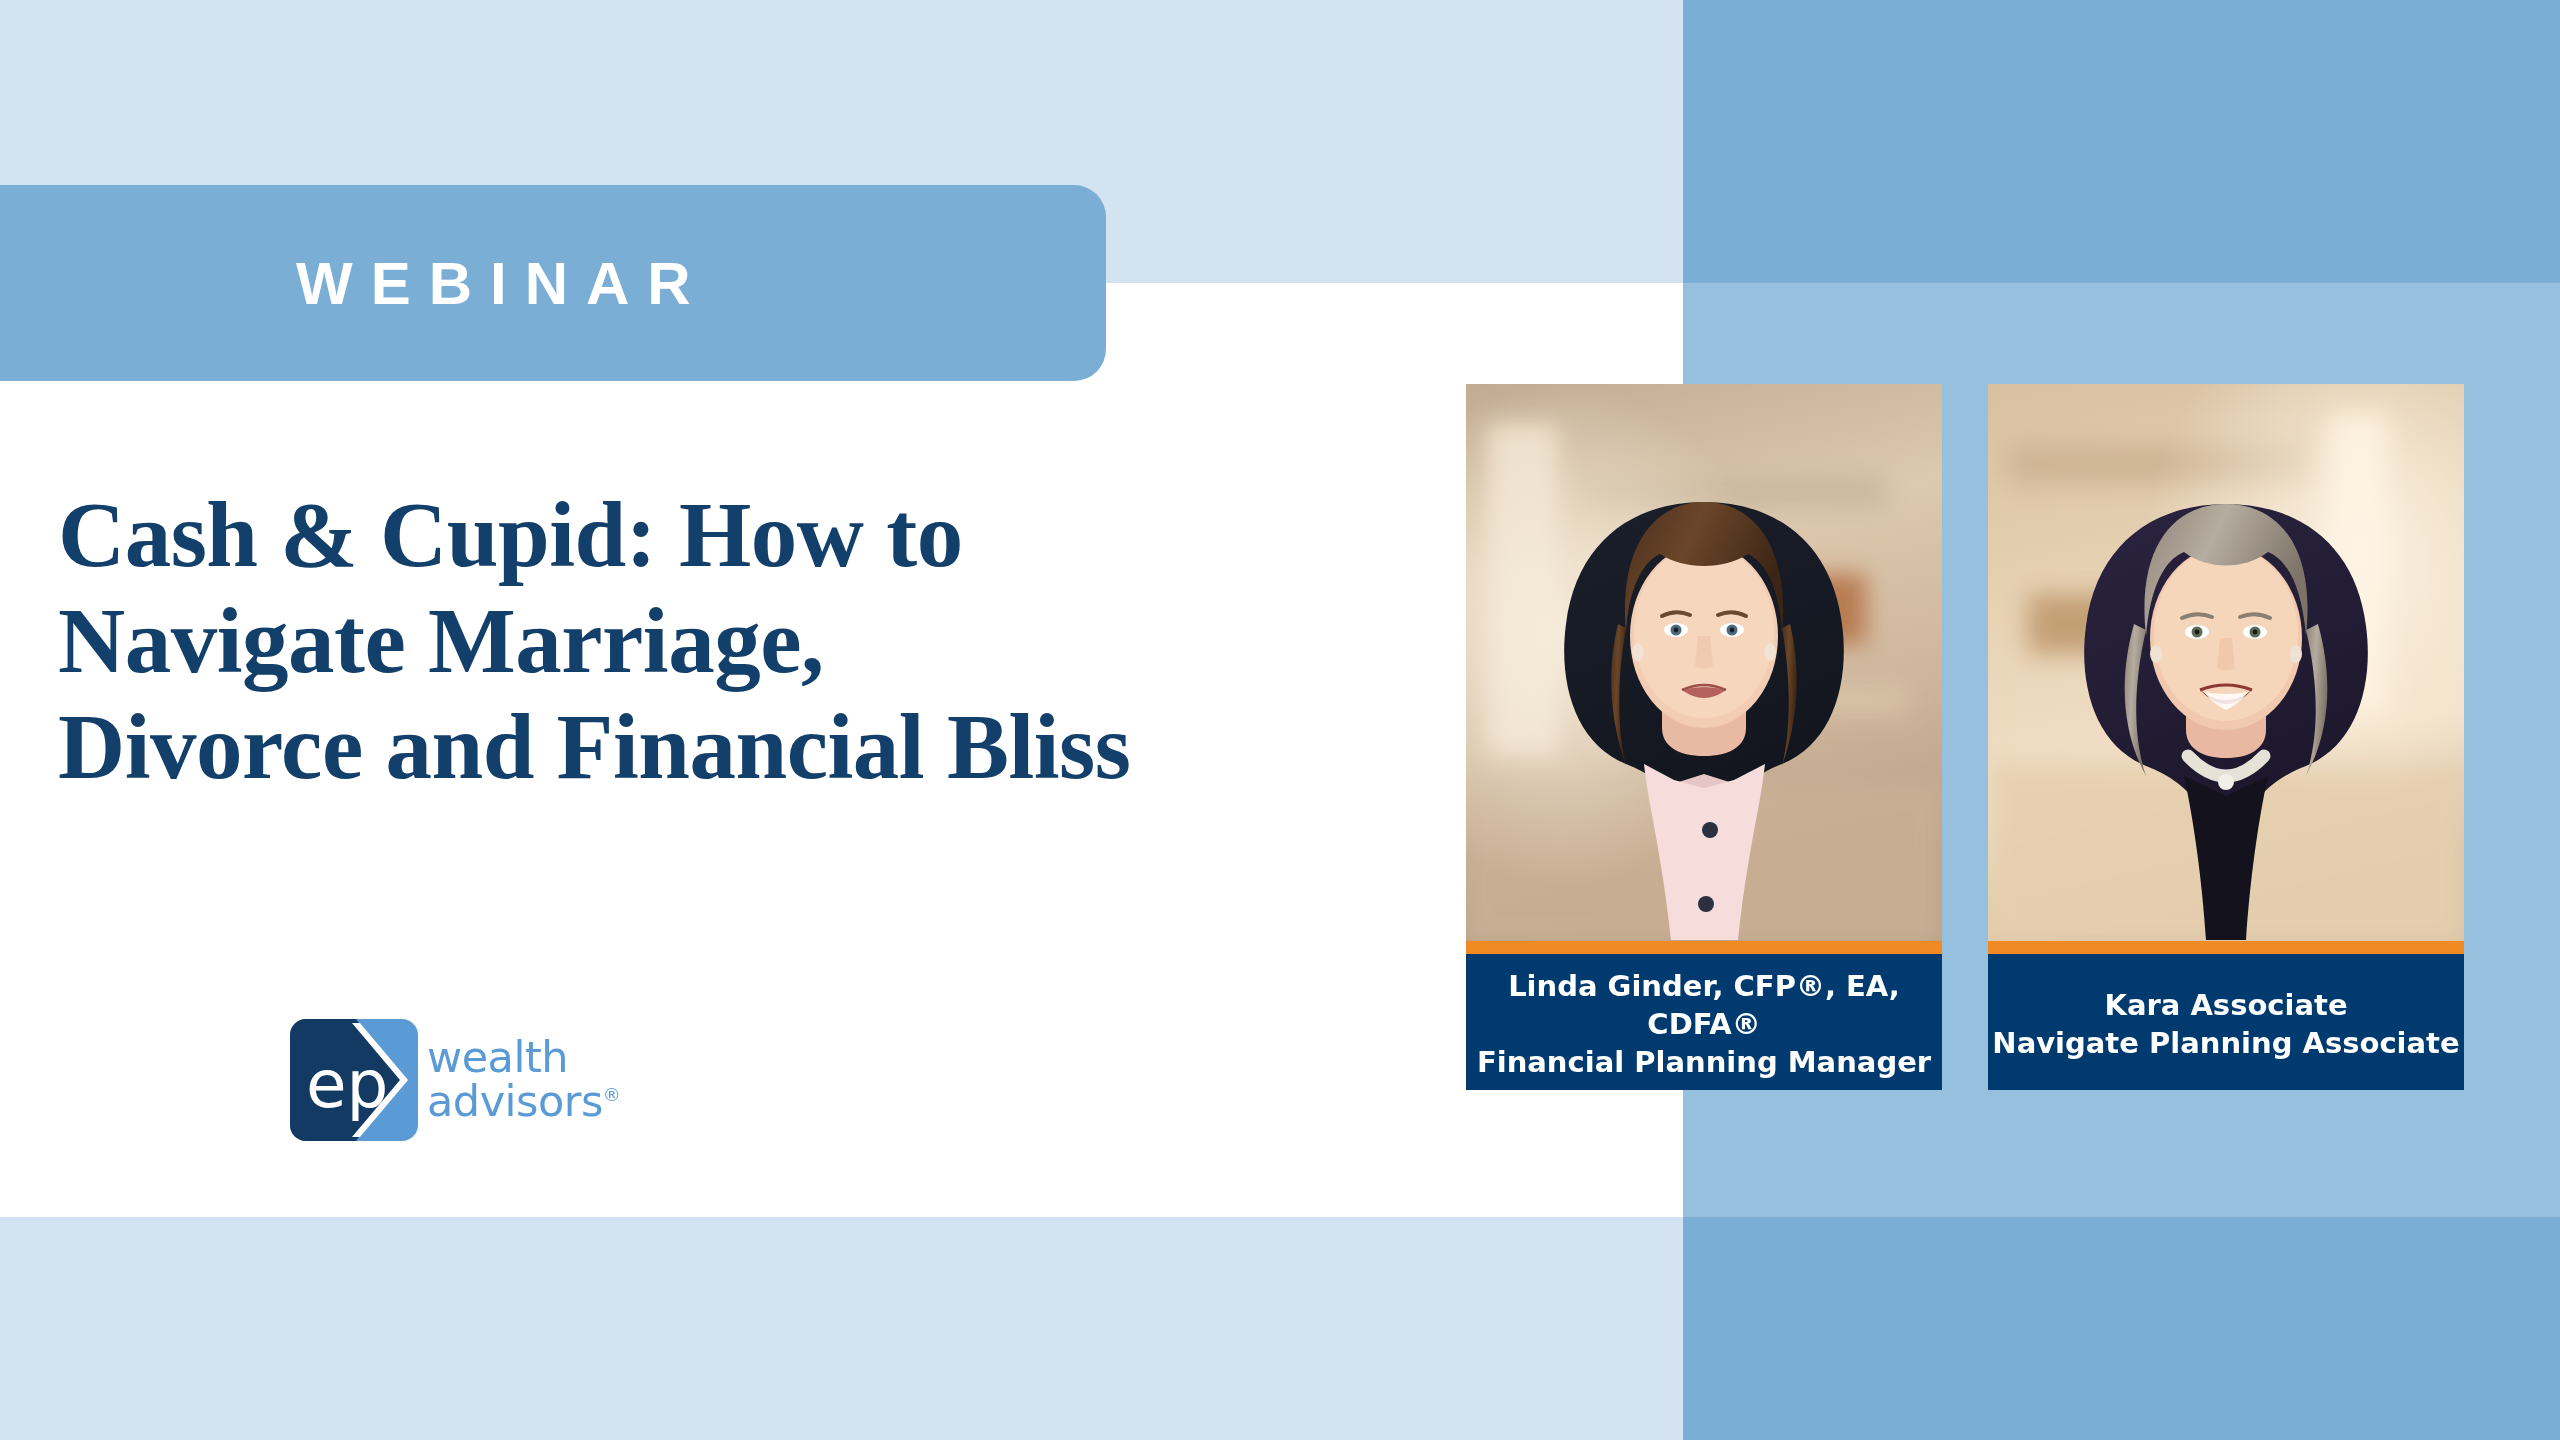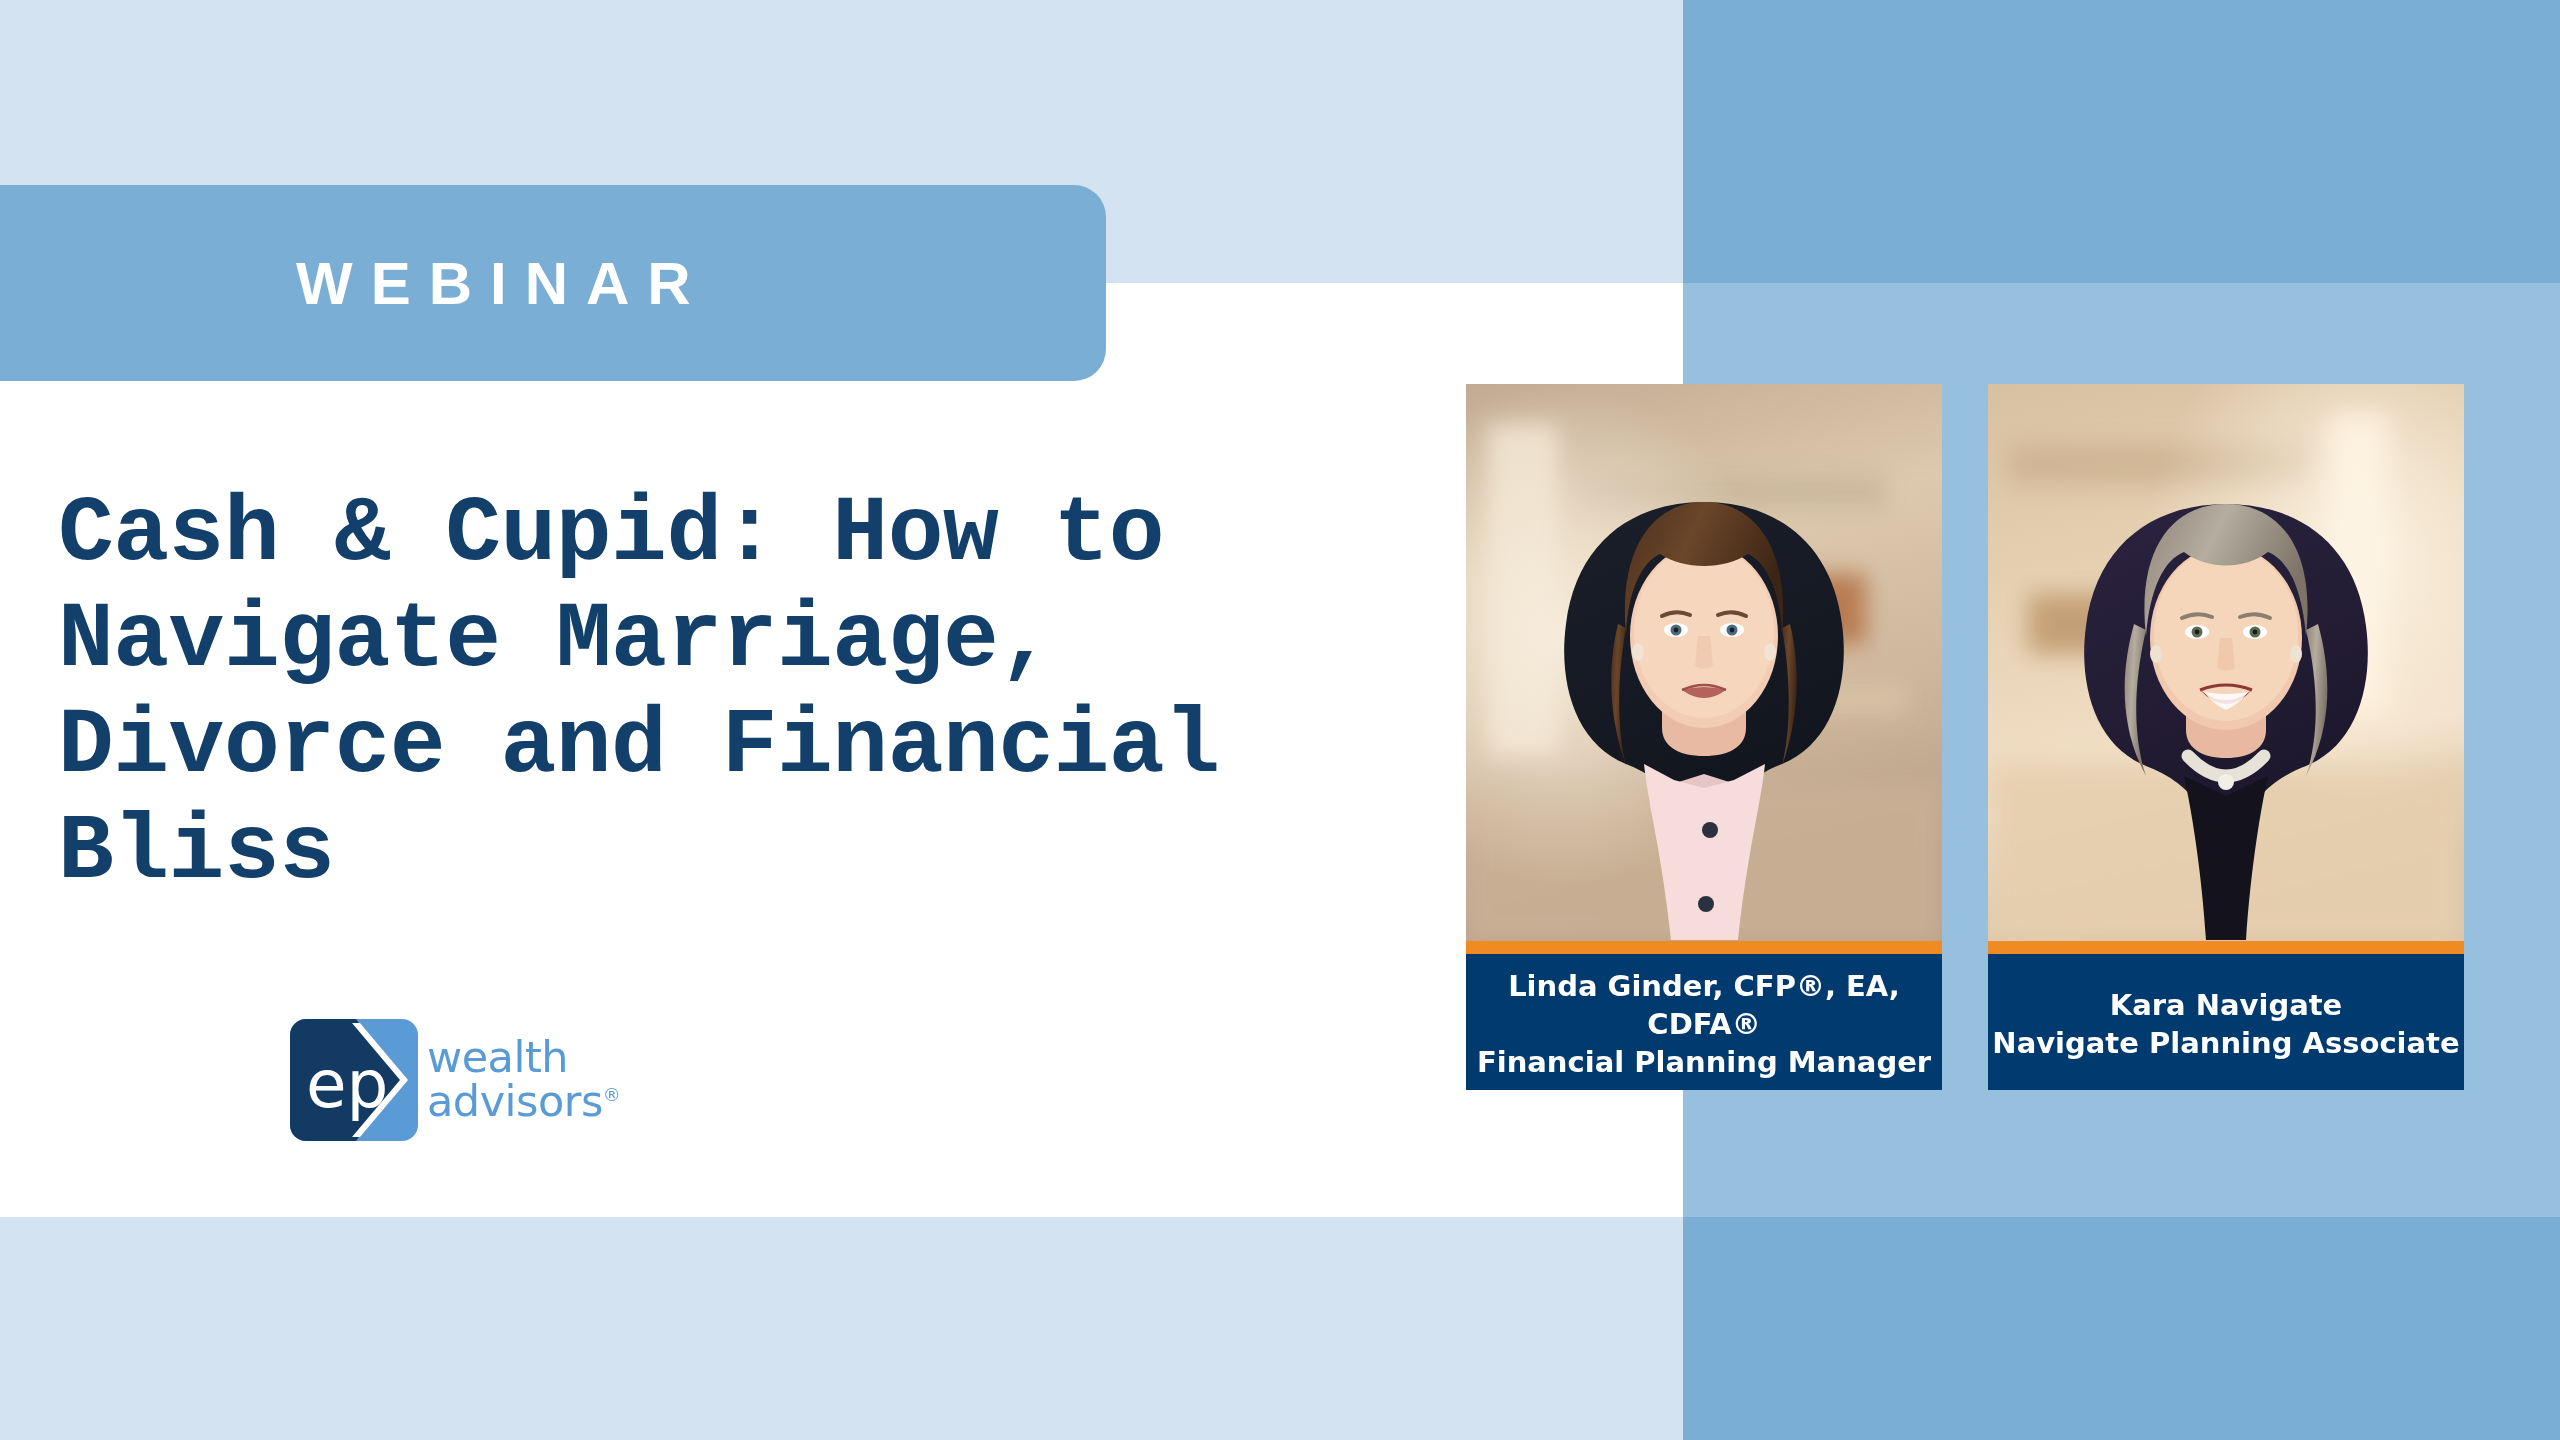--- a/index.html
+++ b/index.html
@@ -29,21 +29,21 @@
     color:#ffffff;font-size:60px;font-weight:700;
     letter-spacing:18px;margin-left:296px;
     font-family:"Liberation Sans","DejaVu Sans",sans-serif;
   }
 
   
   .headline{
     position:absolute;left:58px;top:482px;width:1420px;
     color:#133f6b;font-weight:700;font-size:93px;line-height:1.14;
     letter-spacing:-0.5px;
-    font-family:Liberation Mono, monospace;
+    font-family:Liberation Serif, serif;
     font-stretch:condensed;
     white-space:pre-line;
   }
 
   
   .logo{position:absolute;left:290px;top:1020px;width:350px;height:120px;display:flex;align-items:center;}
   .logo-mark{position:relative;width:128px;height:122px;flex:0 0 auto;}
   .logo-mark svg{display:block;width:128px;height:122px;}
   .logo-words{margin-left:9px;display:flex;flex-direction:column;justify-content:center;line-height:1.02;}
   .logo-words .w1,.logo-words .w2{
@@ -236,19 +236,19 @@
             <path d="M238 326 Q225 320 216 308 Q238 312 260 308 Q251 320 238 326 Z" fill="#ffffff" opacity="0.85"></path>
             <ellipse cx="168" cy="270" rx="6" ry="9" fill="#efe2d2"></ellipse>
             <ellipse cx="308" cy="270" rx="6" ry="9" fill="#efe2d2"></ellipse>
             <path d="M200 372 Q238 412 276 372" stroke="#e6e2d8" stroke-width="13" fill="none" stroke-linecap="round"></path>
             <circle cx="238" cy="398" r="8" fill="#f2efe6"></circle>
           </g>
         </svg>
       </div>
       <div class="accent-bar"></div>
       <div class="plate">
-        <div class="nm">Kara Navigate</div>
+        <div class="nm">Kara Associate</div>
         <div class="rl">Navigate Planning Associate</div>
       </div>
     </div>
 
   </div>
 </div>
 
 </body></html>

